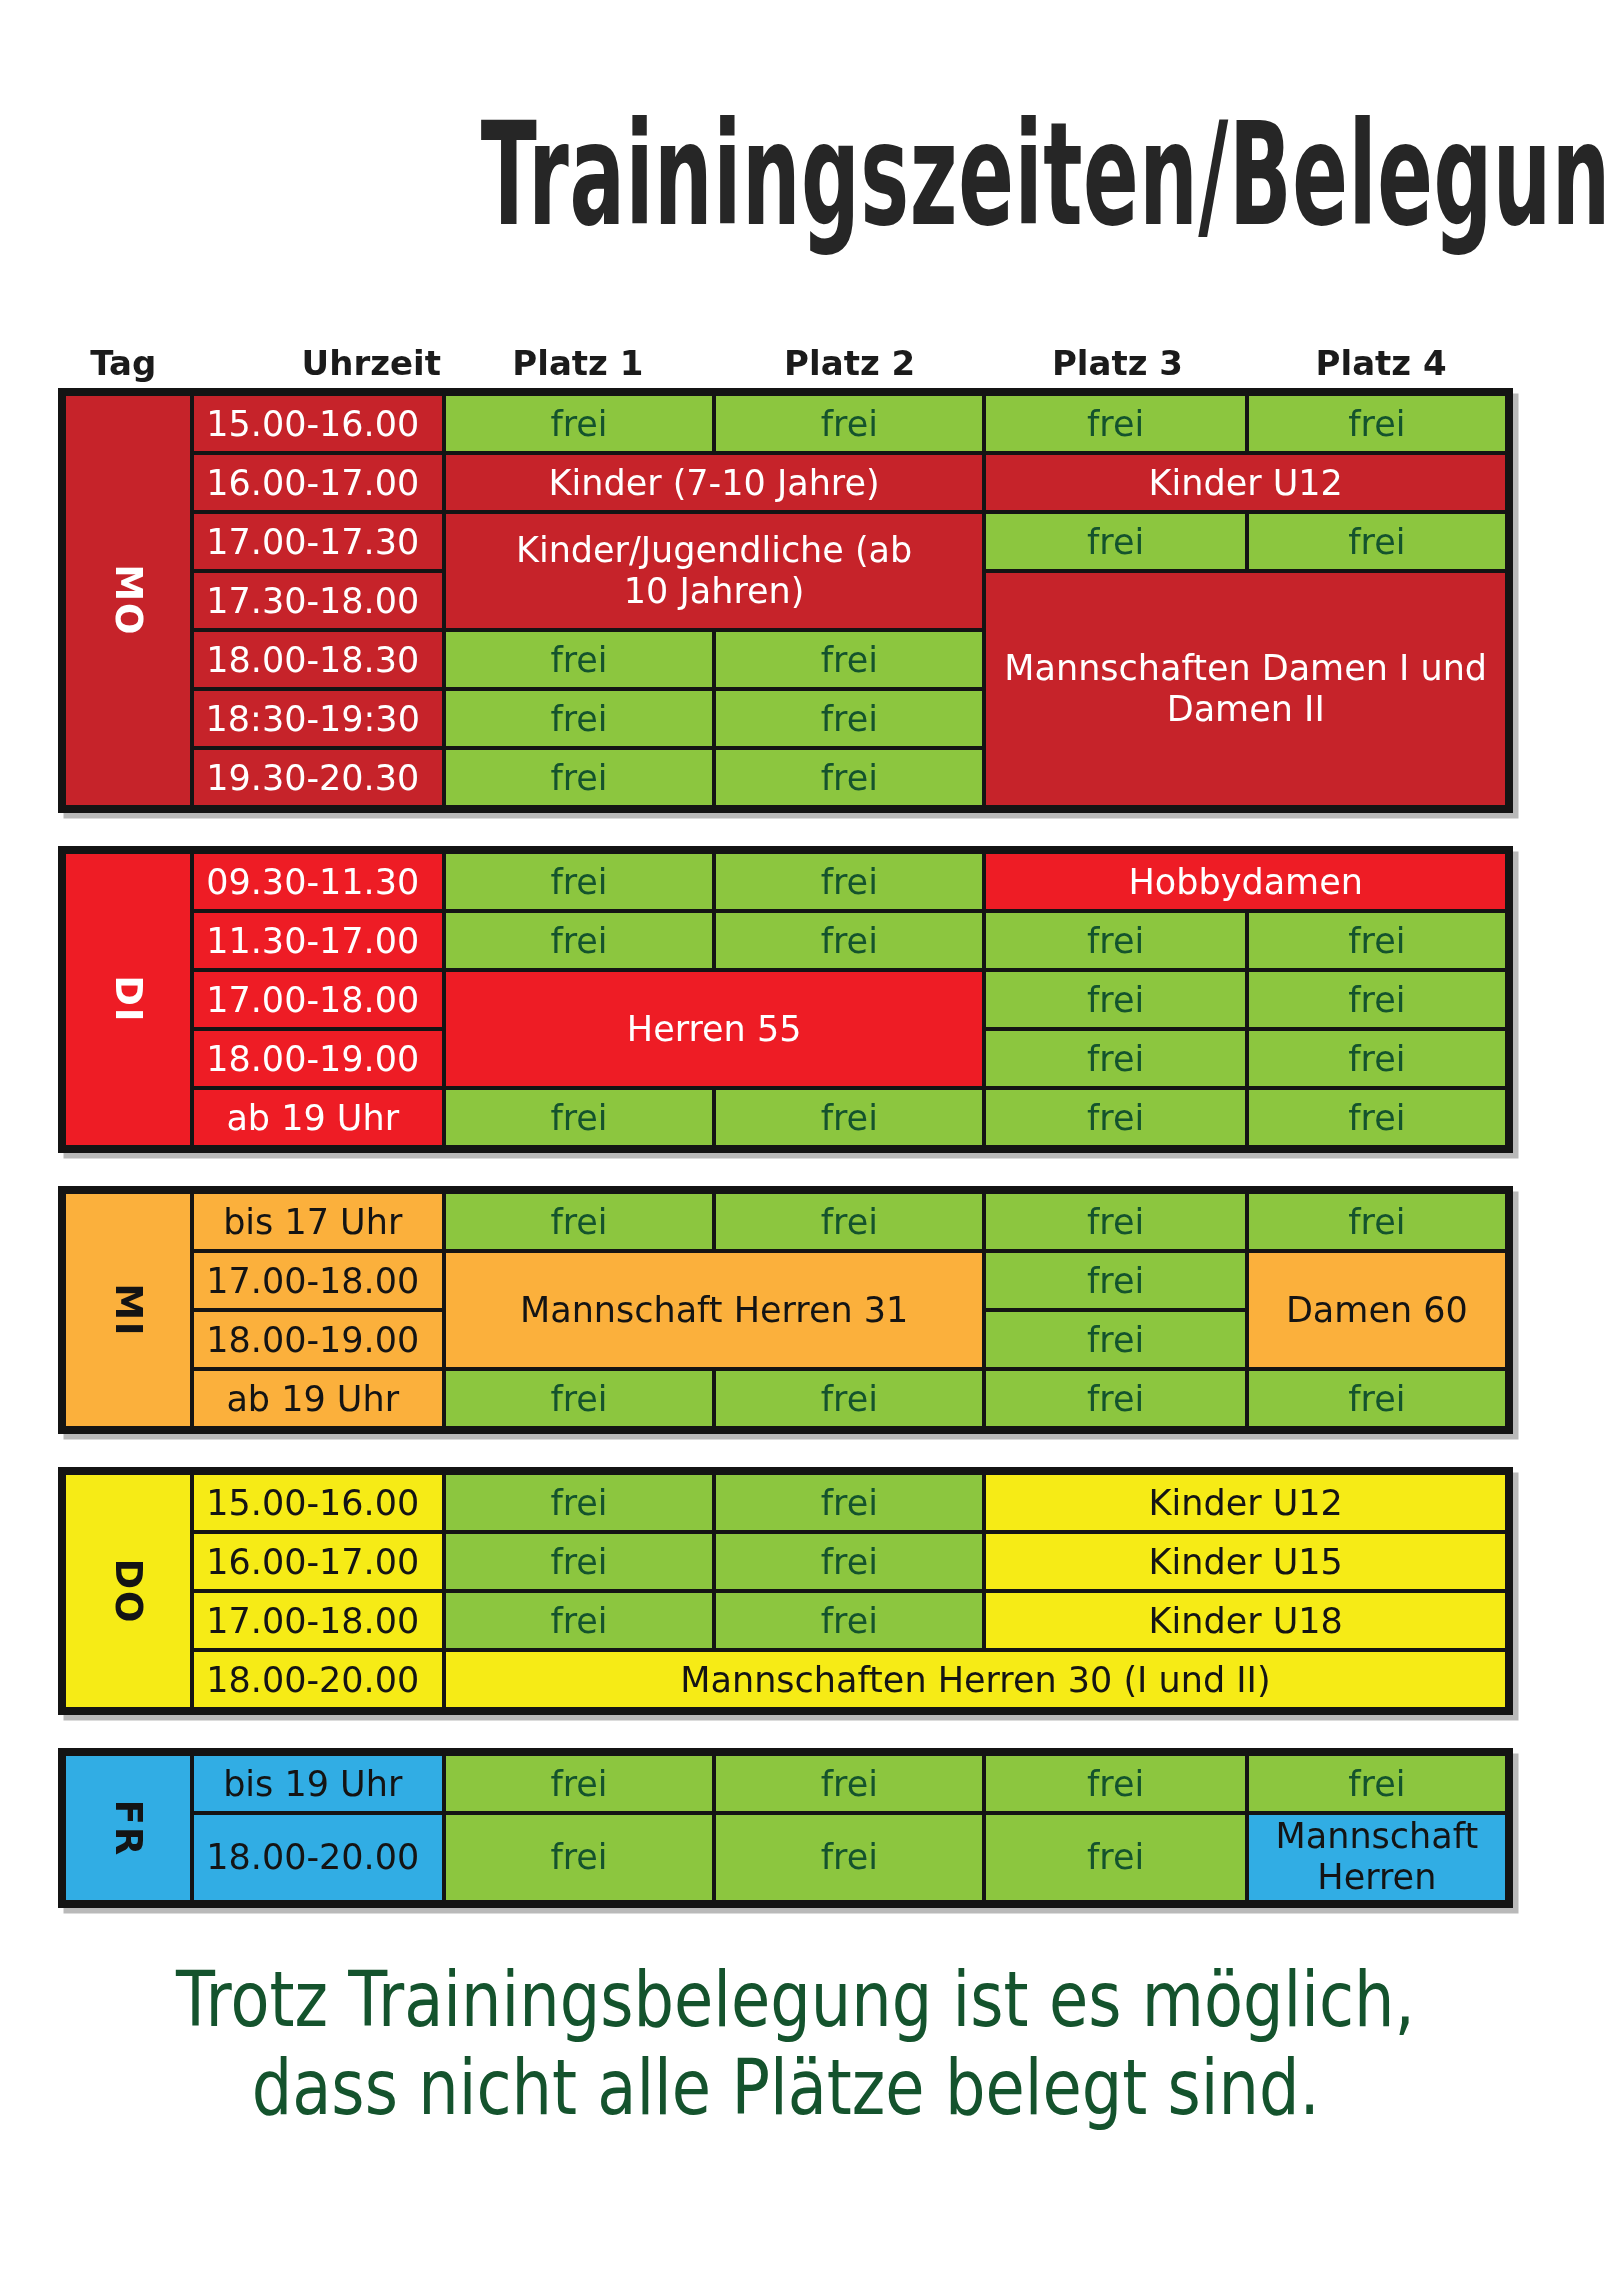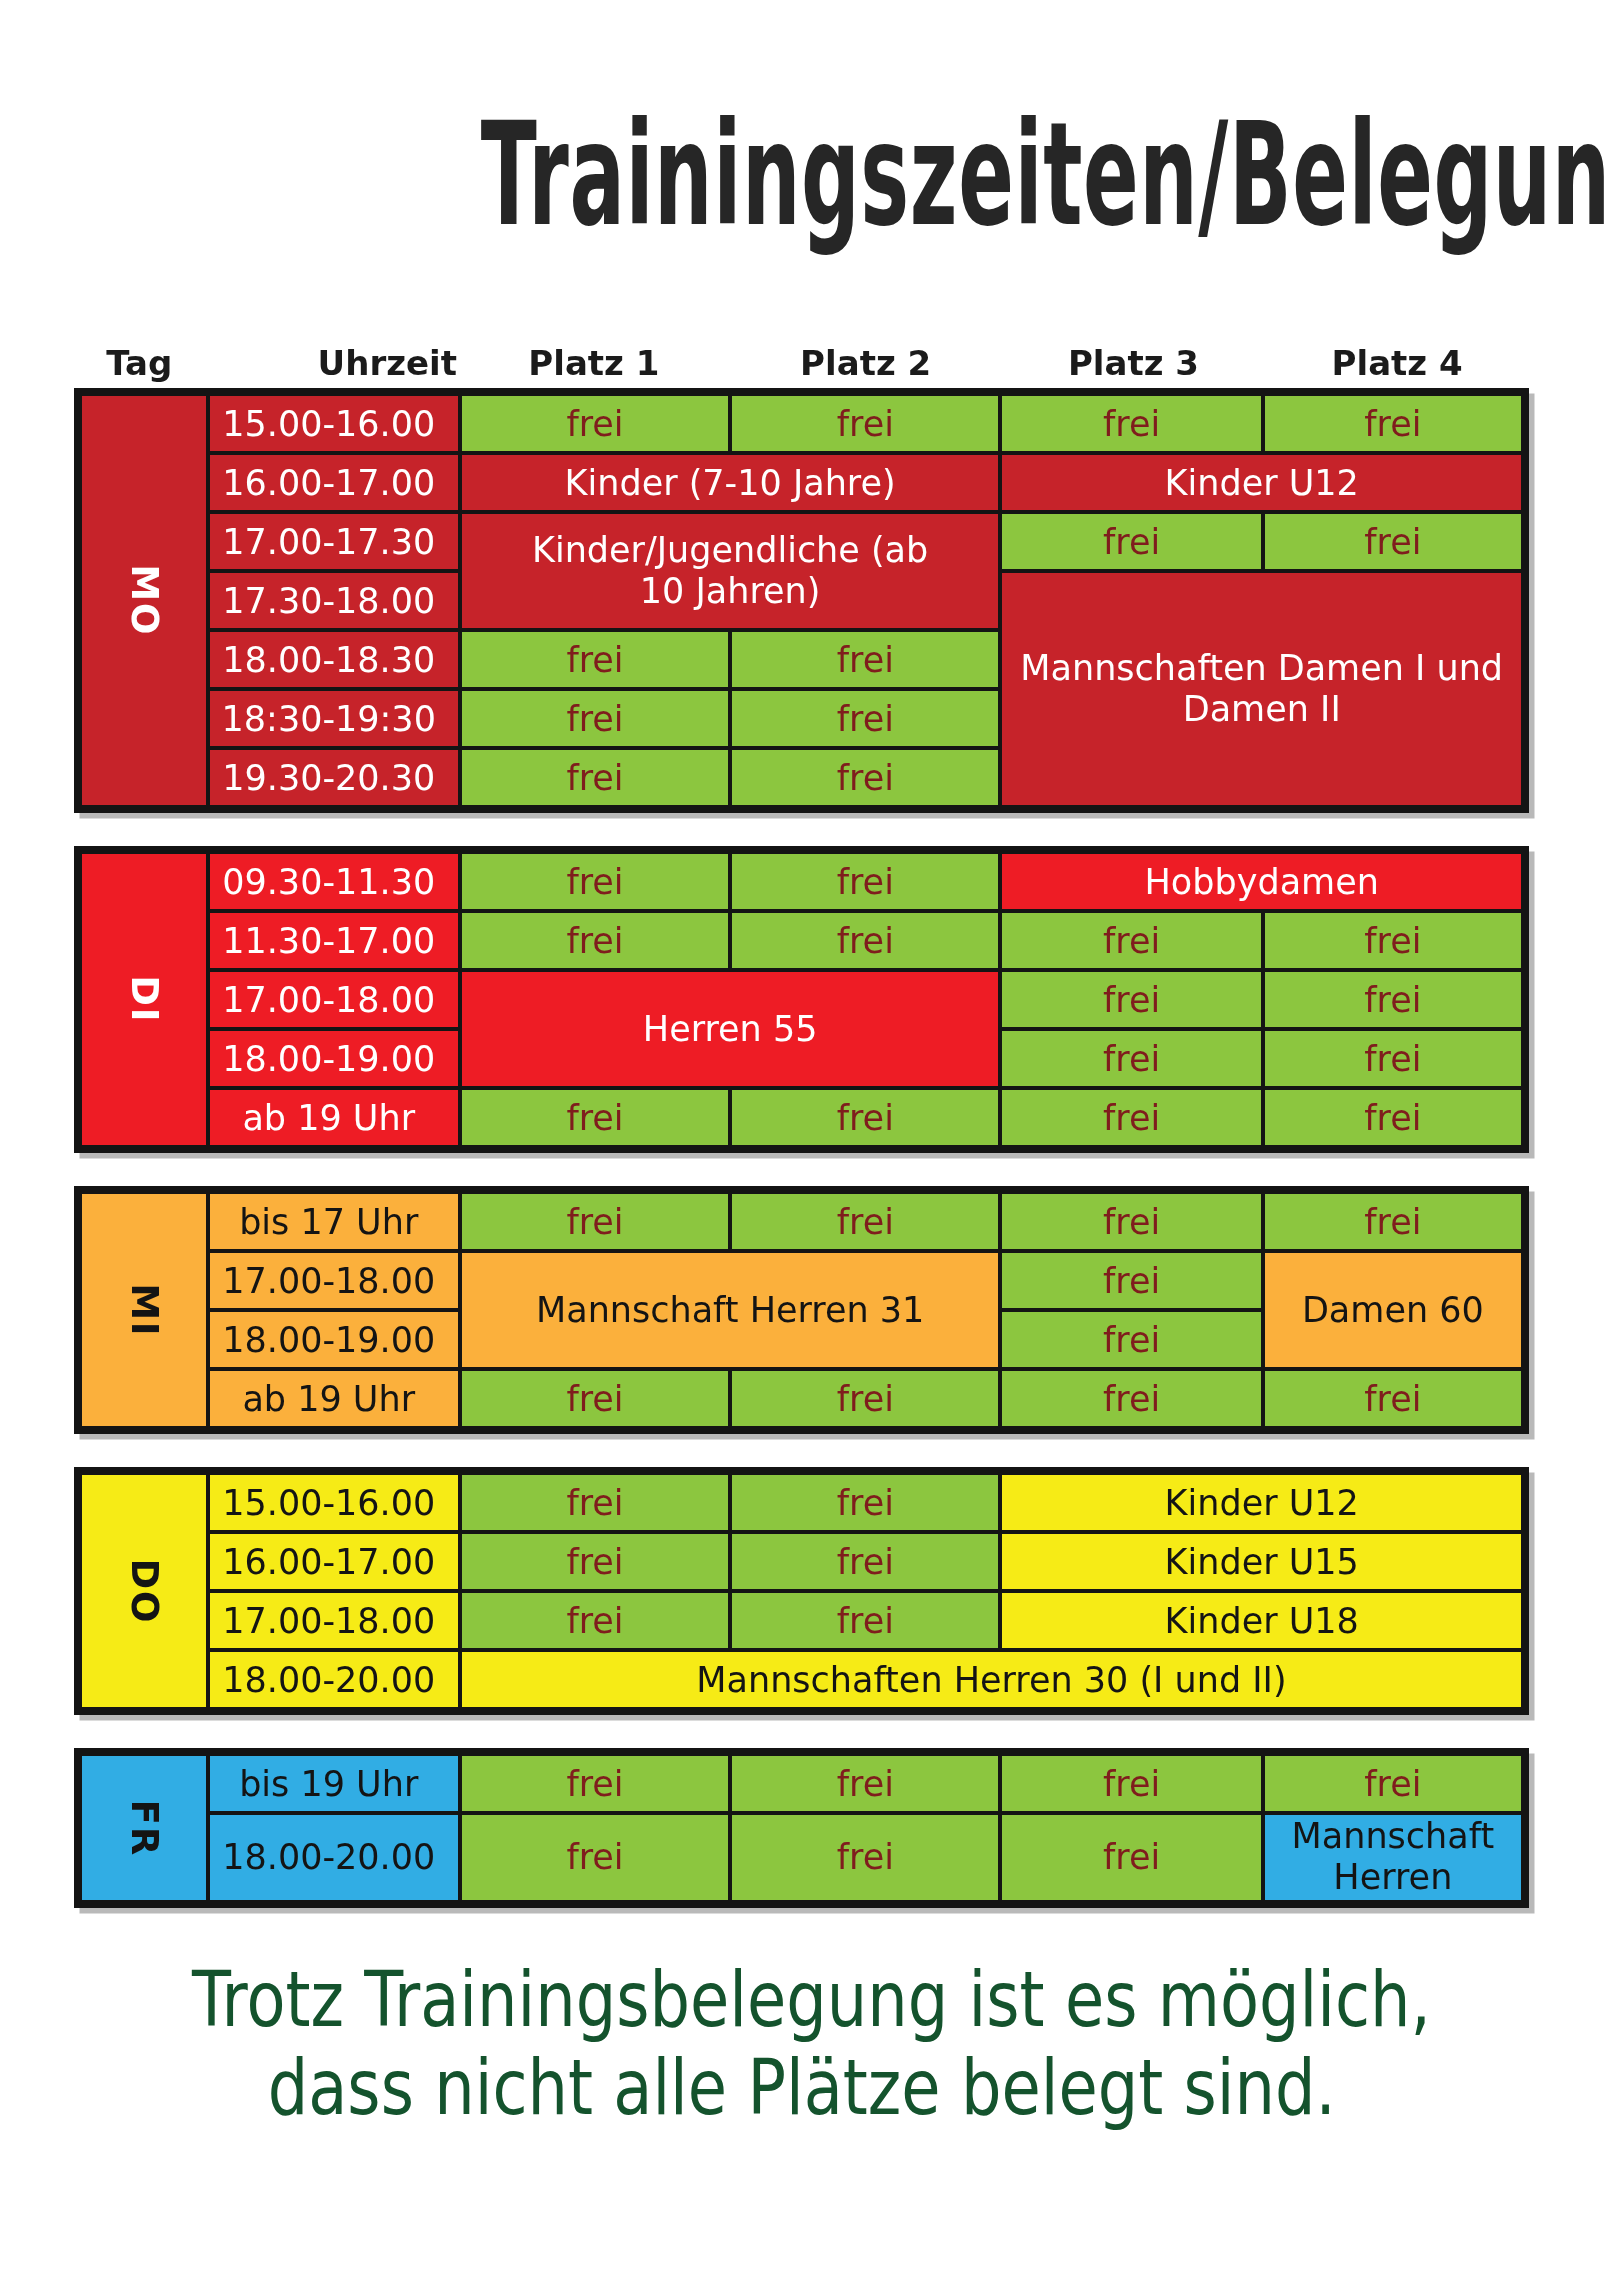--- a/index.html
+++ b/index.html
@@ -27,21 +27,21 @@
     font-size: 137px;
     font-weight: bold;
     line-height: 1.1;
     color: #262626;
     transform: scale(0.60, 1.04);
     transform-origin: center;
     letter-spacing: 0.9px;
   }
   
   .content {
-    margin-left: 74px;
+    margin-left: 58px;
     width: 1455px;
   }
   
   table.head-table {
     width: 1455px;
     table-layout: fixed;
     border-collapse: collapse;
     margin-top: 85px;
   }
   table.head-table td {
@@ -90,21 +90,21 @@
     background: var(--day-bg);
     text-align: right;
     padding-right: 11px;
     white-space: nowrap;
   }
   td.act {
     background: var(--day-bg);
   }
   td.free {
     background: var(--c-free);
-    color: #7f1d1d;
+    color: #14532d;
   }
   .wrap-box {
     display: inline-block;
     line-height: 1.18;
   }
   
   table.mo { --day-bg: var(--c-mo); }
   table.di { --day-bg: var(--c-di); }
   table.mi { --day-bg: var(--c-mi); }
   table.do { --day-bg: var(--c-do); }

